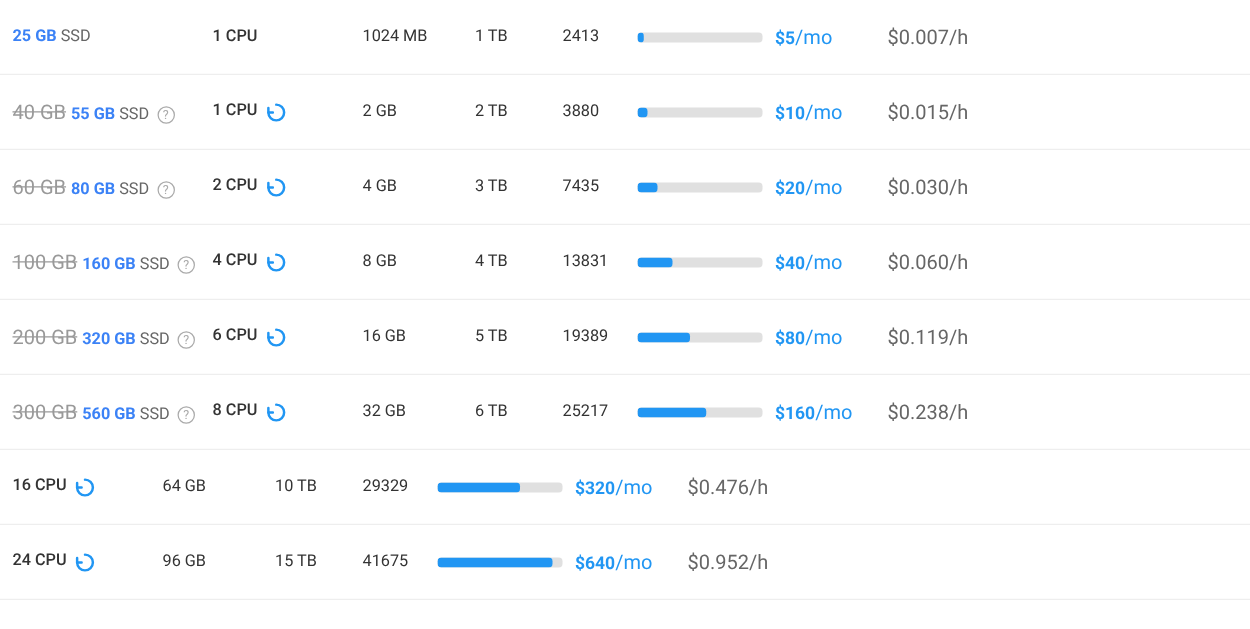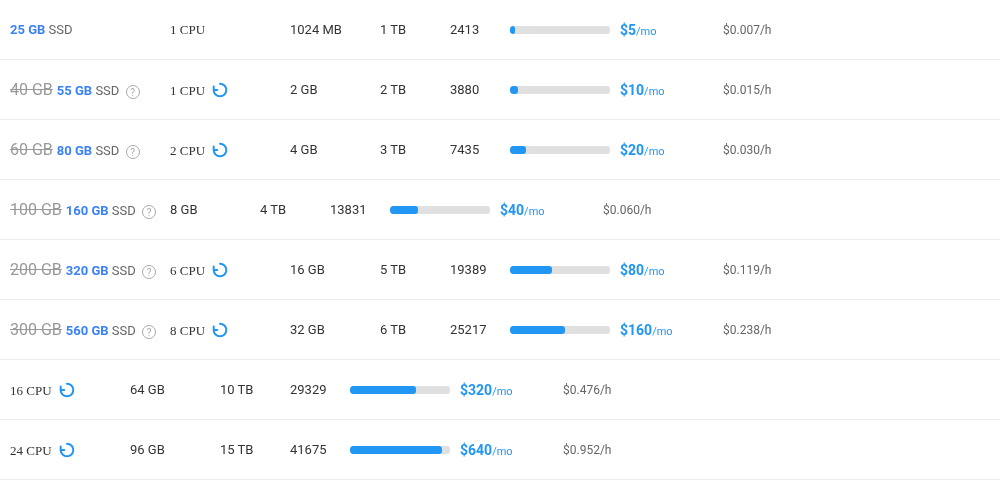--- a/index.html
+++ b/index.html
@@ -14,21 +14,21 @@
       overflow: hidden;
     }
     .table-row {
       display: flex;
       align-items: center;
       border-bottom: 1px solid #eee;
       padding: 14px 10px;
       min-height: 60px;
     }
     .col-storage { width: 160px; flex-shrink: 0; }
-    .col-cpu { width: 120px; flex-shrink: 0; display: flex; align-items: flex-end; gap: 6px; font-family: Liberation Serif, serif; }
+    .col-cpu { width: 120px; flex-shrink: 0; display: flex; align-items: flex-start; gap: 6px; }
     .col-ram { width: 90px; flex-shrink: 0; }
     .col-transfer { width: 70px; flex-shrink: 0; }
     .col-speed { width: 60px; flex-shrink: 0; }
     .col-bar { width: 110px; flex-shrink: 0; }
     .col-price { width: 90px; flex-shrink: 0; }
     .col-hourly { width: 80px; flex-shrink: 0; }
 
     .storage-old {
       text-decoration: line-through;
       color: #999;
@@ -71,27 +71,26 @@
       border-radius: 3px;
     }
 
     .price-mo {
       color: #2196f3;
       font-weight: 700;
       font-size: 14px;
     }
     .price-mo span {
       font-weight: 400;
-      font-size: 11px;
+      font-size: 16px;
       color: #2196f3;
     }
     .price-hourly {
       color: #666;
-      font-size: 12px;
-      margin-left: 13px;
+      font-size: 16px;
     }
 
     .help-icon {
       display: inline-block;
       width: 14px;
       height: 14px;
       border-radius: 50%;
       border: 1px solid #aaa;
       color: #aaa;
       font-size: 10px;
@@ -174,20 +173,29 @@
     </div>
     <div class="col-price">
       <span class="price-mo">$20<span>/mo</span></span>
     </div>
     <div class="col-hourly">
       <span class="price-hourly">$0.030/h</span>
     </div>
   </div>
     <div class="table-row">
     <div class="col-storage"><span class="storage-old">100 GB</span><strong class="storage-new">160 GB</strong> <span class="storage-type">SSD</span> <span class="help-icon">?</span></div>
+    <div class="col-cpu">
+      <span class="cpu-count">4 CPU</span>
+      <span class="speed-icon">
+      <svg viewBox="0 0 20 20" fill="none" xmlns="http://www.w3.org/2000/svg">
+        <path d="M10 3 A7 7 0 1 1 3 10" stroke="#2196f3" stroke-width="2.2" fill="none" stroke-linecap="round"></path>
+        <polyline points="3,6 3,10 7,10" fill="none" stroke="#2196f3" stroke-width="2.2" stroke-linejoin="round" stroke-linecap="round"></polyline>
+      </svg>
+    </span>
+    </div>
     <div class="col-ram">8 GB</div>
     <div class="col-transfer">4 TB</div>
     <div class="col-speed">13831</div>
     <div class="col-bar">
       <div class="bar-container">
         <div class="bar-fill" style="width:28%"></div>
       </div>
     </div>
     <div class="col-price">
       <span class="price-mo">$40<span>/mo</span></span>

